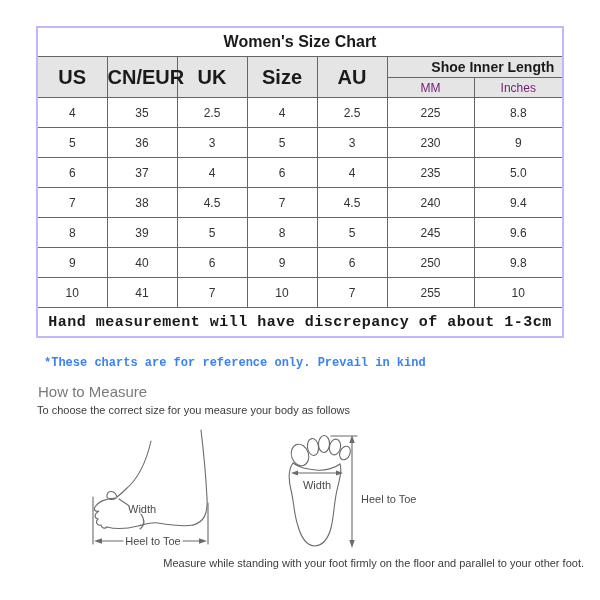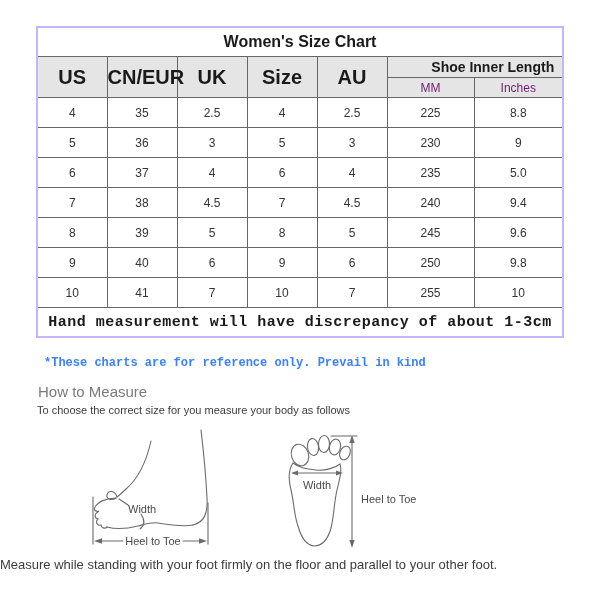--- a/index.html
+++ b/index.html
@@ -95,22 +95,22 @@
     fill: #4a4a4a;
     font-family: "Liberation Sans", sans-serif;
     font-size: 11px;
     stroke: none;
   }
 
   .bottom-caption {
     position: absolute;
     left: 0; top: 557px;
     width: 584px;
-    text-align: left;
-    font-size: 13px;
+    text-align: right;
+    font-size: 11px;
     color: #3c3c3c;
   }
 </style>
 </head>
 <body>
 
 <div class="page">
 
   <table class="size-table">
     <colgroup>

